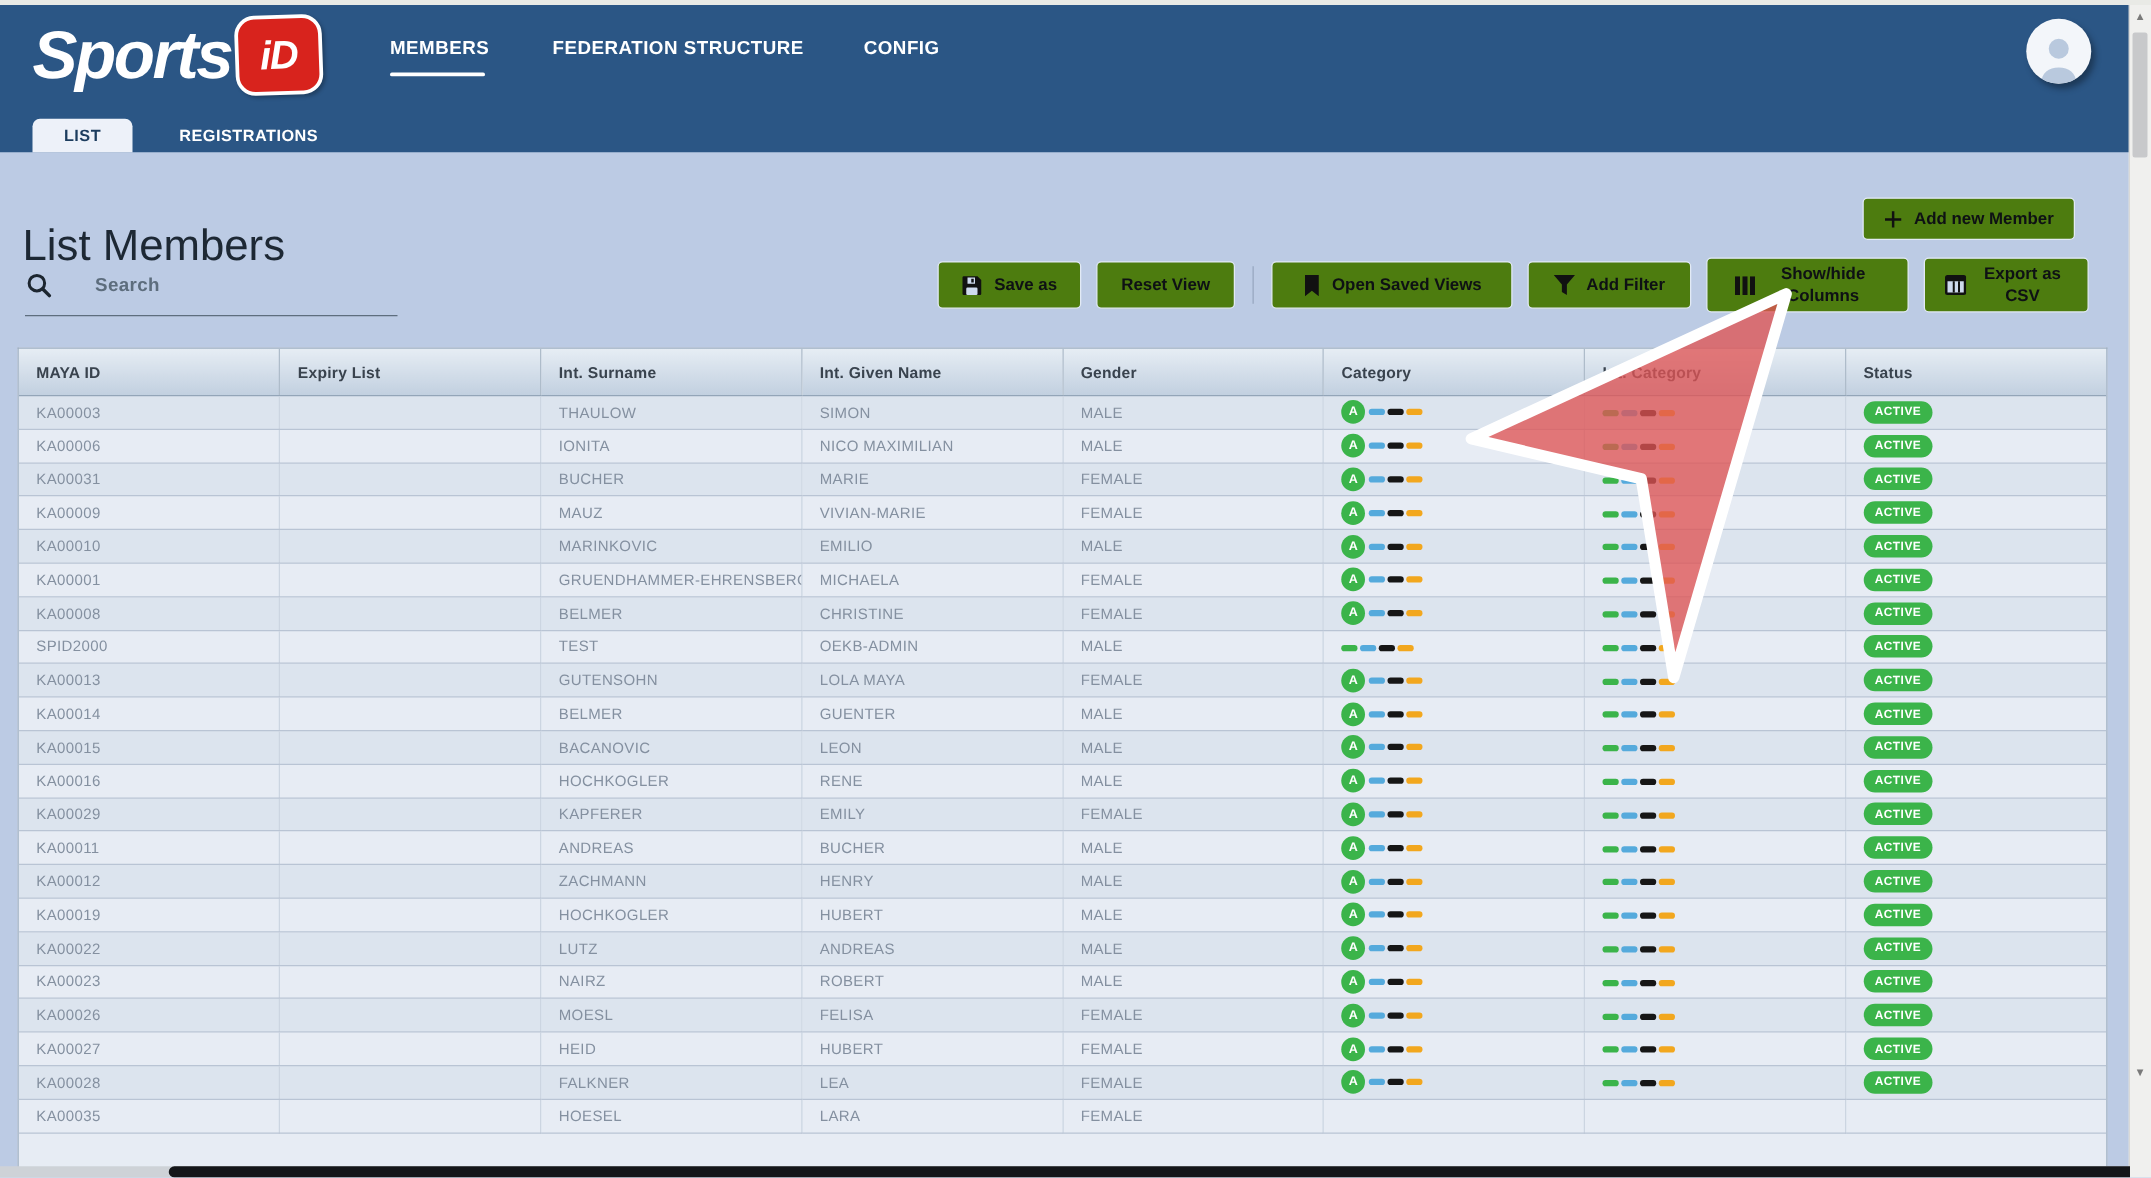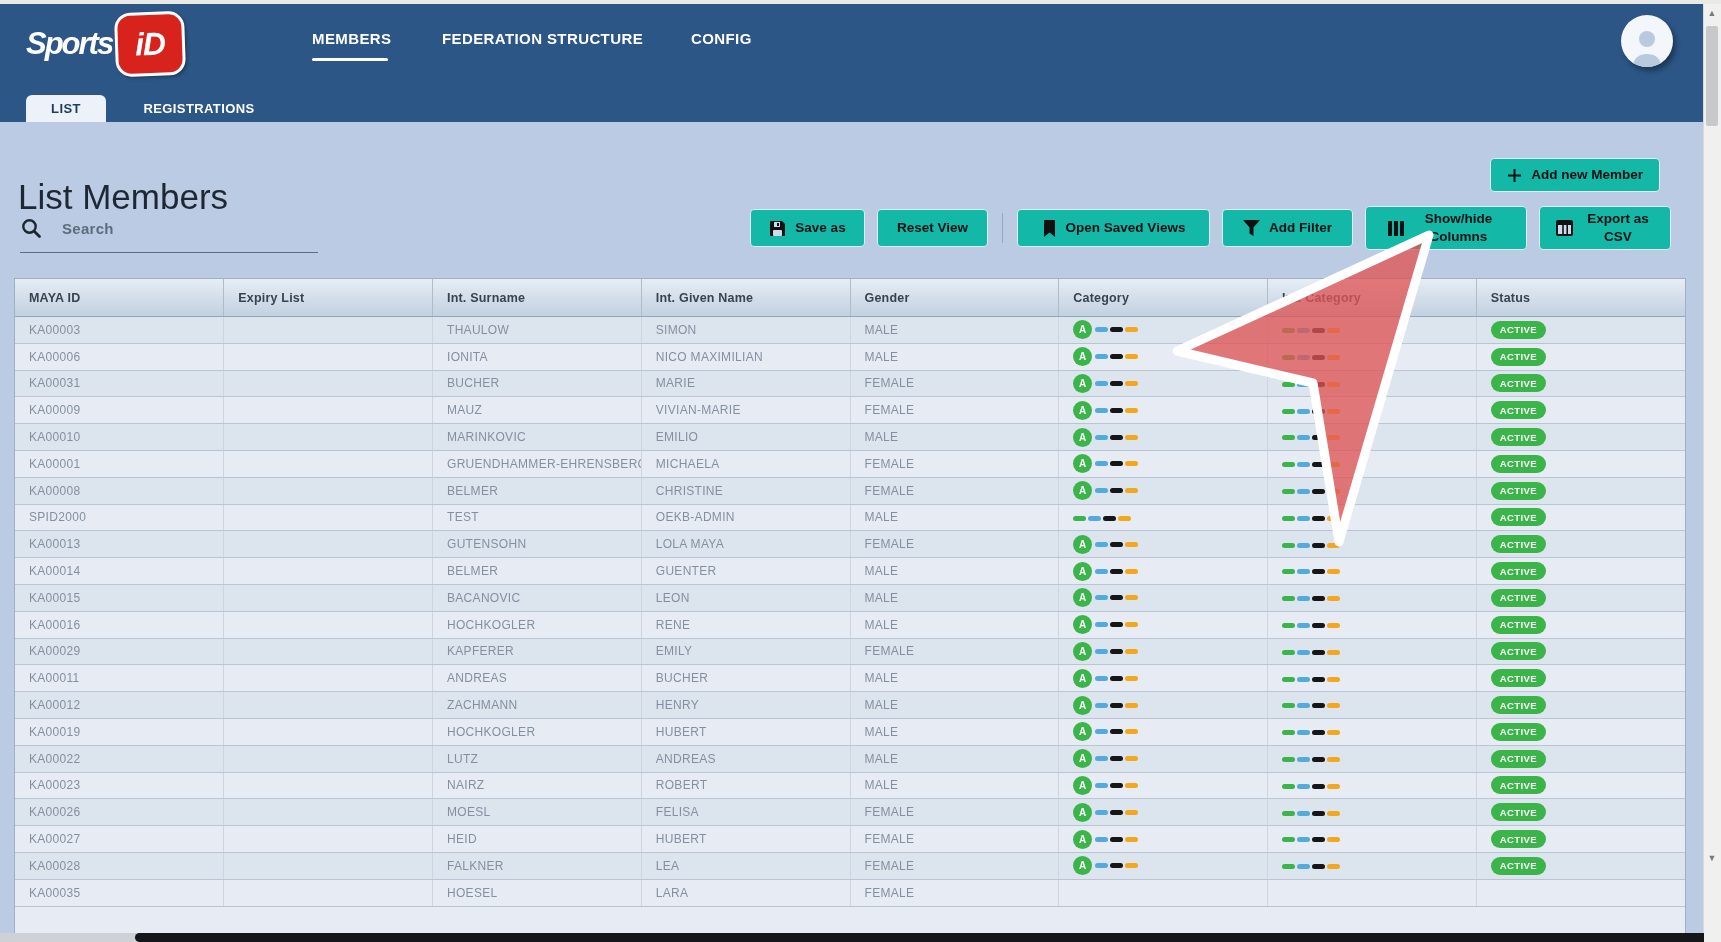--- a/index.html
+++ b/index.html
@@ -11,47 +11,47 @@
   
   .window-strip{position:absolute;top:0;left:0;right:0;height:4px;background:#e9eae6;border-bottom:1px solid #9aa39b;}
   .v-scrollbar{position:absolute;top:4px;right:0;bottom:0;width:17px;background:#f0f0ee;border-left:1px solid #d9d9d7;z-index:60;}
   .v-scrollbar .arrow{position:absolute;left:0;width:16px;height:17px;display:flex;align-items:center;justify-content:center;color:#7a7a7a;font-size:9px;}
   .v-scrollbar .thumb{position:absolute;left:2px;right:3px;top:22px;height:100px;background:#c8c9cb;border-radius:2px;}
   .h-scrollbar{position:absolute;left:0;right:17px;bottom:0;height:9px;background:#ced2d7;z-index:60;}
   .h-scrollbar .thumb{position:absolute;top:0;bottom:0;left:135px;right:0;background:#141619;border-radius:5px 0 0 5px;}
   
   .topbar{position:absolute;top:4px;left:0;right:17px;height:118px;background:#2b5685;}
   .brand{position:absolute;left:26px;top:8px;display:flex;align-items:center;}
-  .brand-name{color:#fff;font-size:31px;font-weight:700;font-style:italic;letter-spacing:-2px;}
+  .brand-name{color:#fff;font-size:54px;font-weight:700;font-style:italic;letter-spacing:-2px;}
   .brand-badge{margin-left:3px;width:64px;height:58px;background:#d8231d;border:3px solid #fff;border-radius:16px;
     display:flex;align-items:center;justify-content:center;transform:rotate(-2deg);box-shadow:2px 2px 3px rgba(0,0,0,.25);}
   .brand-badge span{color:#fff;font-size:32px;font-weight:900;font-style:italic;letter-spacing:-1px;}
   .nav-item{position:absolute;top:26px;color:#fff;font-size:15px;font-weight:700;letter-spacing:.4px;cursor:pointer;}
   .nav-underline{position:absolute;top:54px;height:3px;background:#fff;border-radius:2px;}
   .avatar{position:absolute;top:11px;right:31px;width:52px;height:52px;border-radius:50%;background:#f3f6fa;
     display:flex;align-items:flex-end;justify-content:center;overflow:hidden;box-shadow:3px 4px 5px rgba(0,0,0,.35);cursor:pointer;}
   .subtab{position:absolute;bottom:0;height:27px;display:flex;align-items:center;justify-content:center;
     font-size:13px;font-weight:700;letter-spacing:.4px;cursor:pointer;}
   .subtab.active{left:26px;width:80px;background:#edf1f9;color:#1c3c5e;border-radius:6px 6px 0 0;}
   .subtab.inactive{left:128px;width:142px;color:#fff;}
   
   .content{position:absolute;top:122px;left:0;right:17px;bottom:0;background:#bccbe4;}
   .page-title{position:absolute;left:18px;top:32px;font-size:35px;font-weight:400;color:#1d2834;}
-  .btn{display:flex;align-items:center;justify-content:center;gap:9px;background:#14b8a6;border:1px solid #e2eaf5;
+  .btn{display:flex;align-items:center;justify-content:center;gap:9px;background:#4d7c0f;border:1px solid #e2eaf5;
     border-radius:4px;color:#0e1114;font-size:13.5px;font-weight:700;cursor:pointer;box-sizing:border-box;
     text-align:center;line-height:1.35;}
   .btn svg{flex:none;}
   .add-member-btn{position:absolute;top:36px;right:44px;height:34px;padding:0 16px;}
   .toolbar{position:absolute;top:84px;right:33px;display:flex;align-items:center;gap:12px;z-index:5;}
   .toolbar .btn{height:38px;padding:0 14px;}
   .btn.two-line{height:44px;padding:0 10px;}
   .tb-divider{width:1px;height:30px;background:#96a7bf;margin:0 2px;}
   
   .search{position:absolute;left:20px;top:82px;width:298px;height:48px;border-bottom:1px solid #5e6e7e;
-    display:flex;align-items:center;gap:18px;}
+    display:flex;align-items:center;gap:32px;}
   .search input{border:none;background:transparent;outline:none;font-size:15px;font-weight:700;color:#2c3a48;
     font-family:"Liberation Sans",sans-serif;letter-spacing:.3px;width:230px;}
   .search input::placeholder{color:#5d6d7d;opacity:1;}
   
   .table-wrap{position:absolute;left:14px;top:156px;width:1672px;height:658px;overflow:hidden;
     border:1px solid #9fb0c2;border-bottom:none;box-sizing:border-box;background:#e7ecf4;}
   table{border-collapse:collapse;table-layout:fixed;width:100%;}
   col{width:12.5%;}
   th{height:37px;background:linear-gradient(#e6edf4,#c2d0e0);color:#39434e;font-size:12.5px;font-weight:600;
     text-align:left;padding:0 0 0 14px;border-right:1px solid #aebcca;border-bottom:1px solid #93a5b8;

